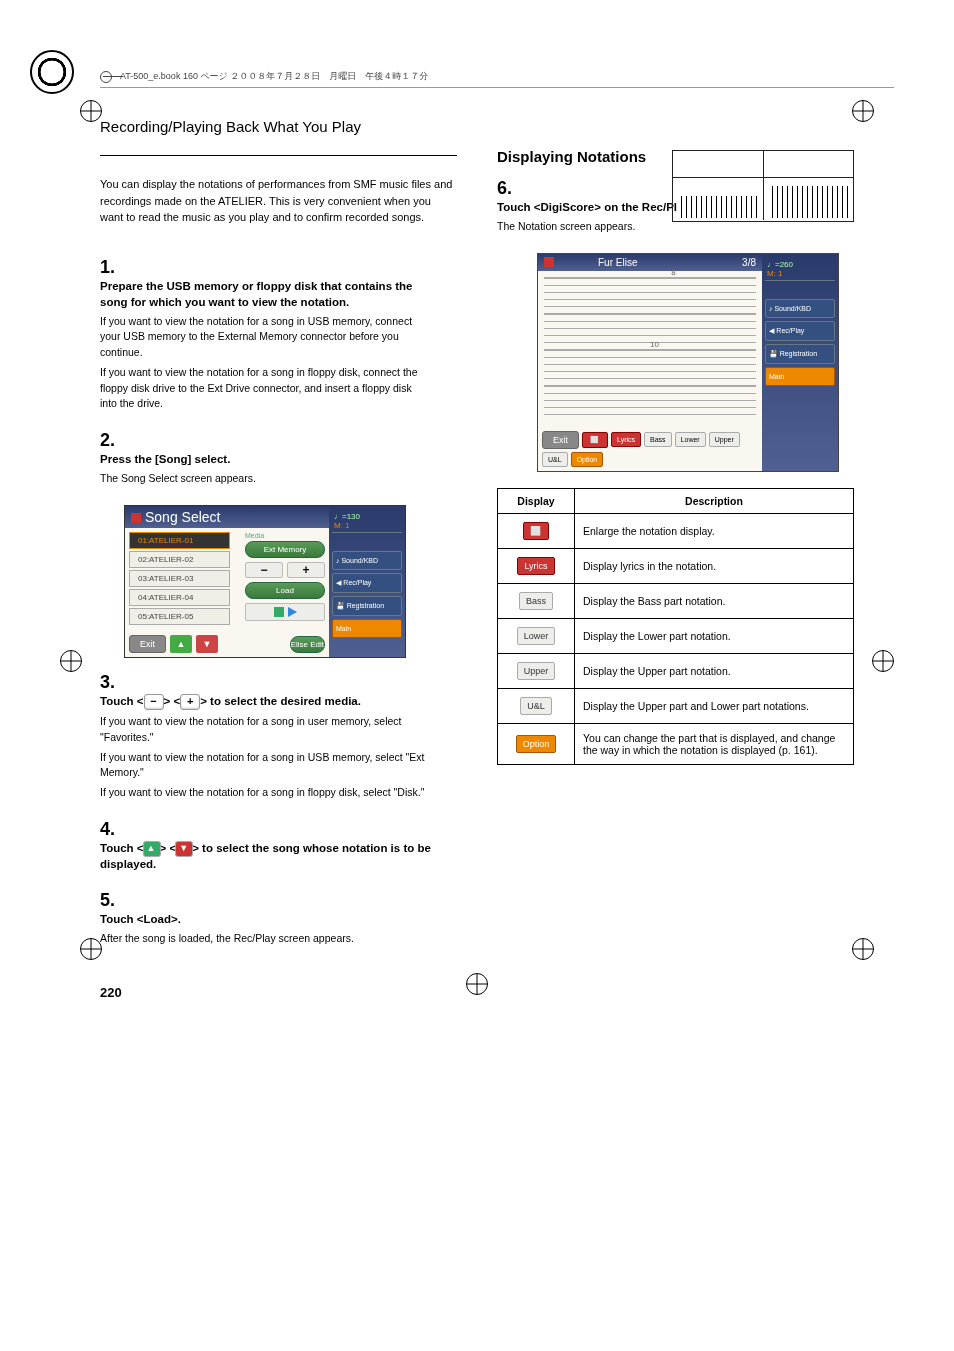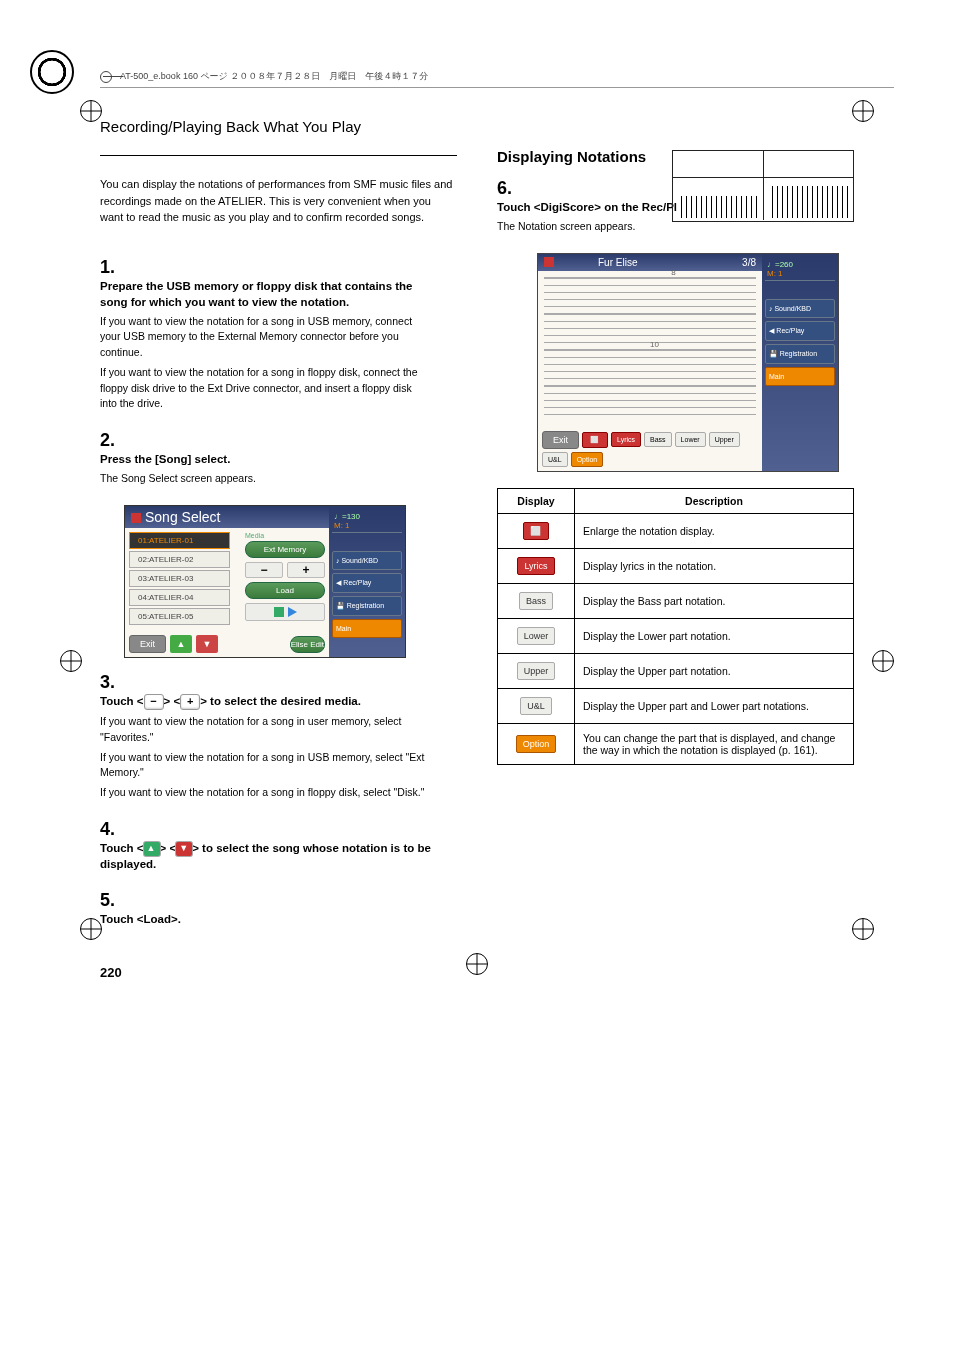--- a/index.html
+++ b/index.html
@@ -434,20 +434,23 @@
           <div class="step-title">
             <span>Touch &lt;</span><span class="inline-arrow-up"></span><span>&gt; &lt;</span><span class="inline-arrow-down"></span><span>&gt; to select the song whose notation is to be displayed.</span>
           </div>
         </span>
       </div>
 
       <div class="step">
         <span class="step-num">5.</span>
         <span class="step-body">
           <div class="step-title">Touch &lt;Load&gt;.</div>
+          <div class="step-text">
+            <p>After the song is loaded, the Rec/Play screen appears.</p>
+          </div>
         </span>
       </div>
     </div>
 
     <div class="col" style="padding-top:30px;">
       <div class="section-h">Displaying Notations</div>
       <div class="dotrule"></div>
 
       <div class="step">
         <span class="step-num">6.</span>

